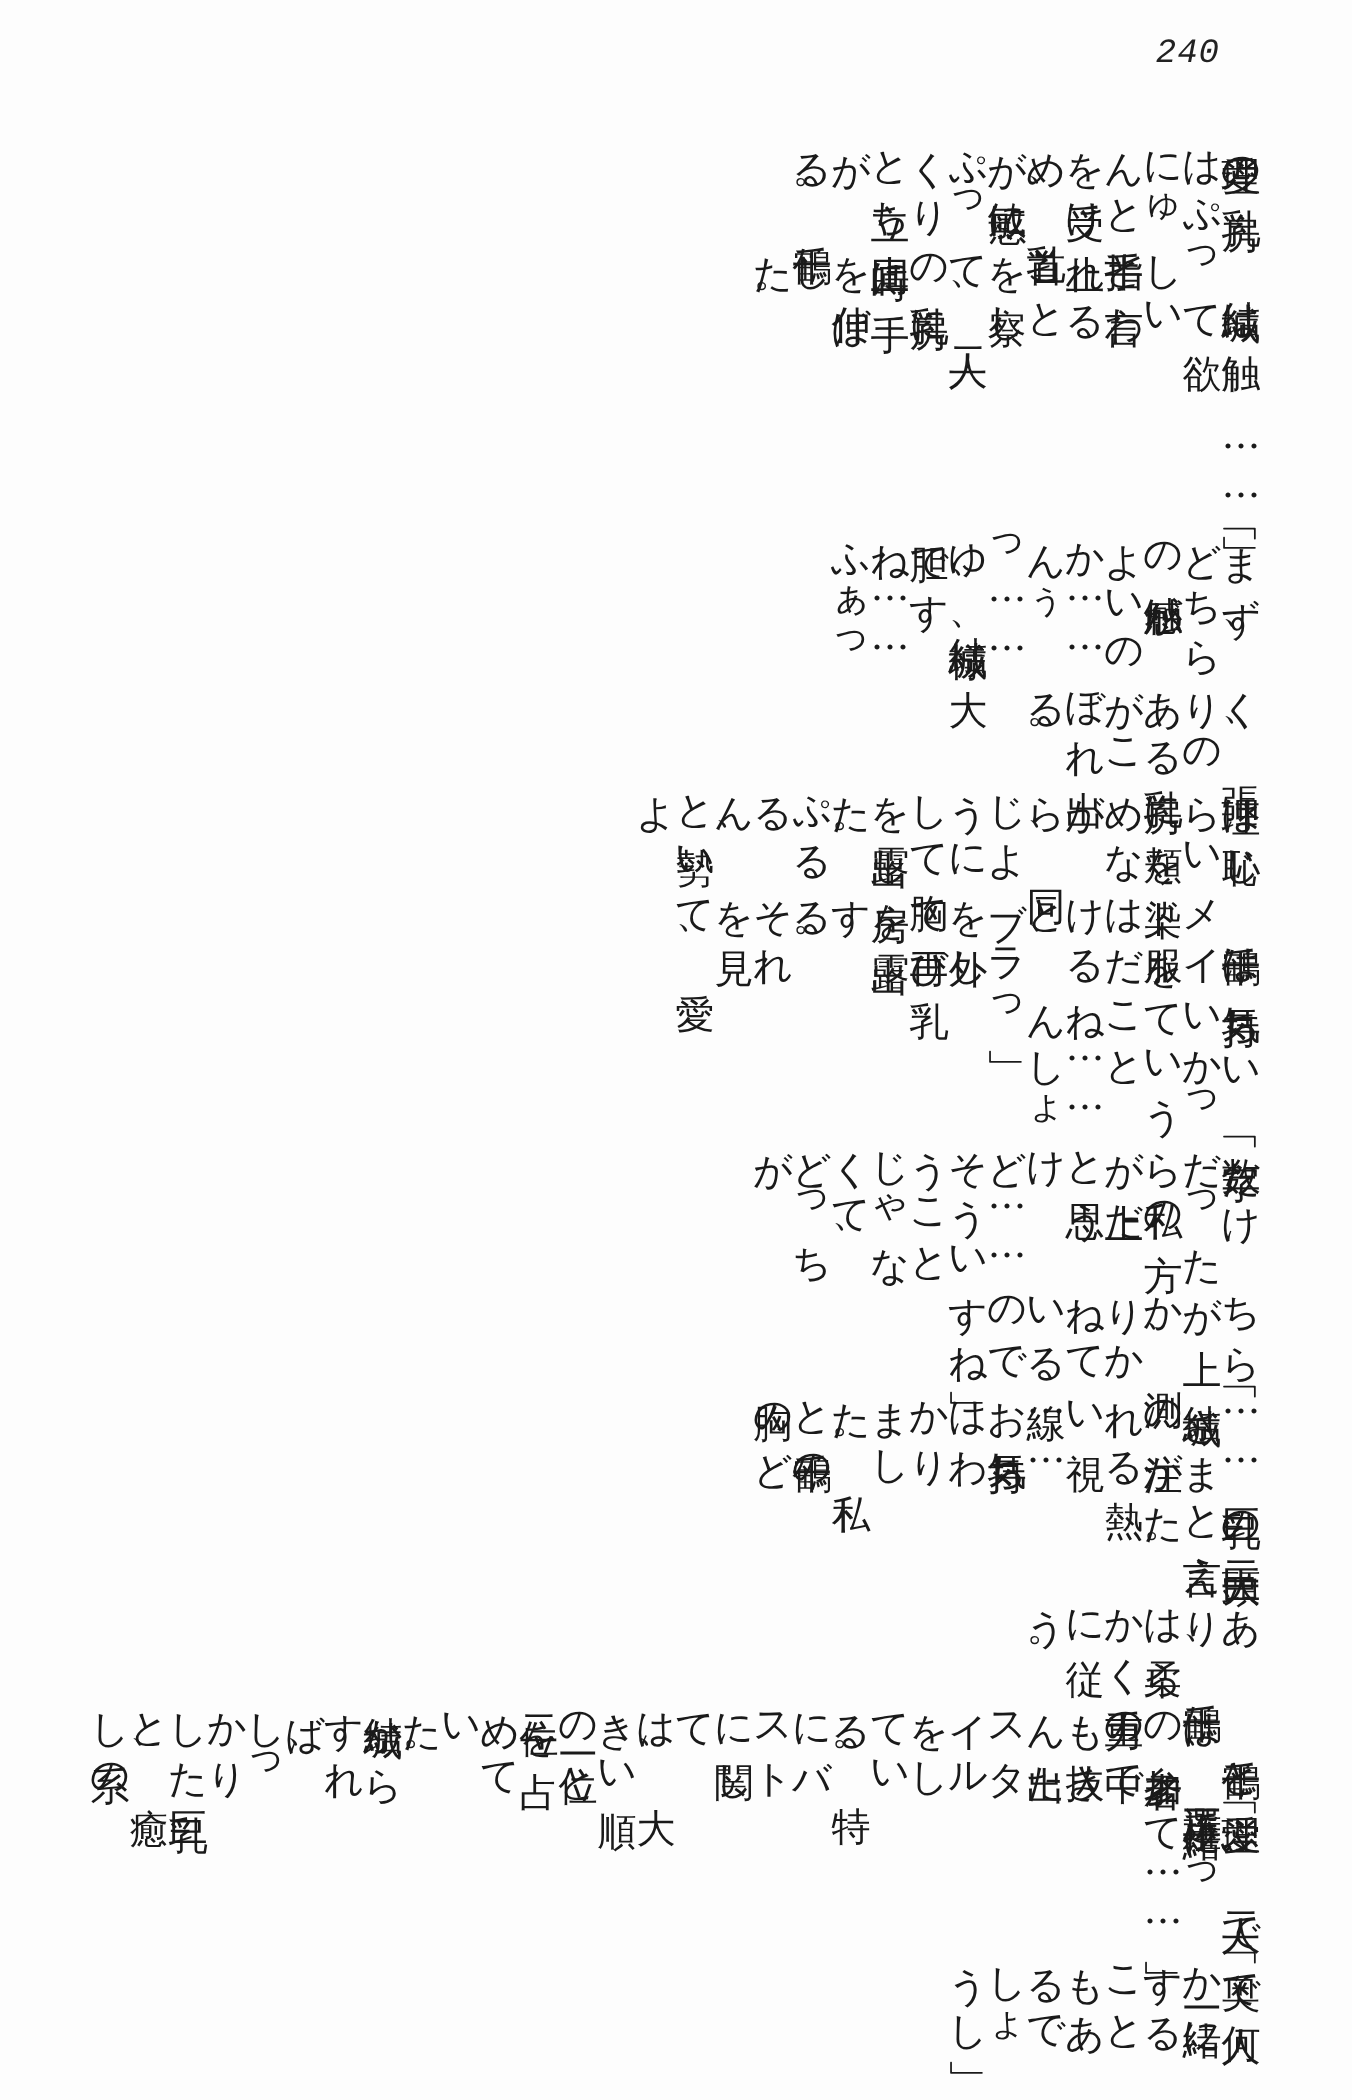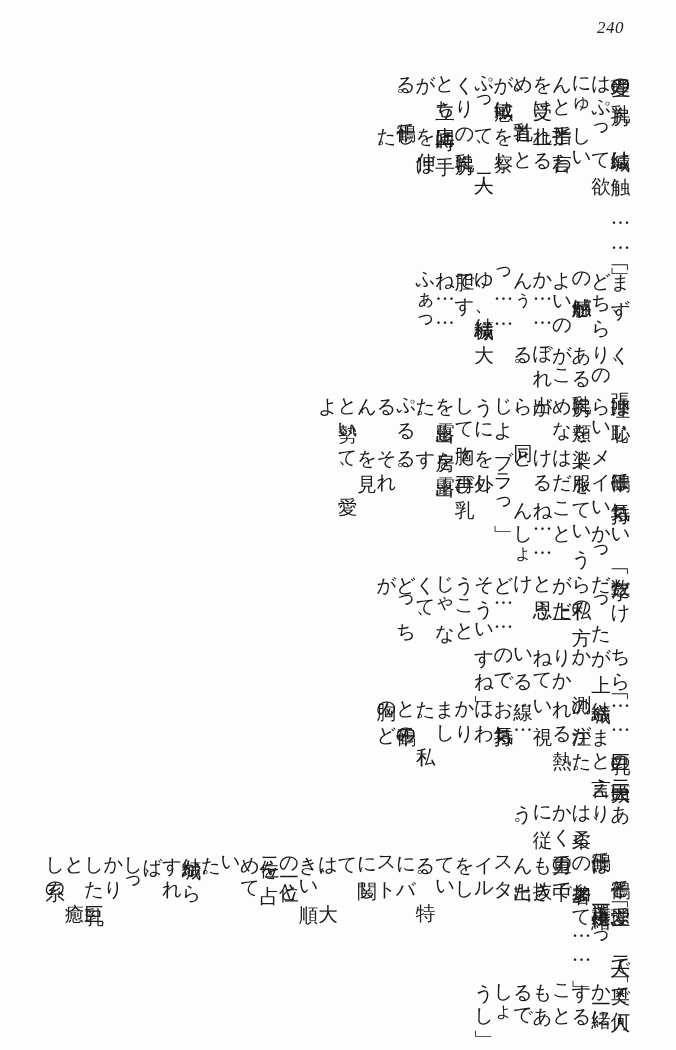--- a/index.html
+++ b/index.html
@@ -17,24 +17,24 @@
   .page {
     position: relative;
     width: 676px;
     height: 1050px;
     box-sizing: border-box;
     background: #fdfdfd;
   }
   .page-number {
     position: absolute;
     top: 18px;
-    right: 52px;
+    right: 66px;
     font-size: 17px;
     font-style: italic;
-    font-family: Liberation Serif, serif;
+    font-family: Liberation Mono, monospace;
     color: #222;
     letter-spacing: 0.5px;
   }
   .text-body {
     position: absolute;
     top: 62px;
     left: 34px;
     right: 46px;
     bottom: 28px;
     display: flex;

